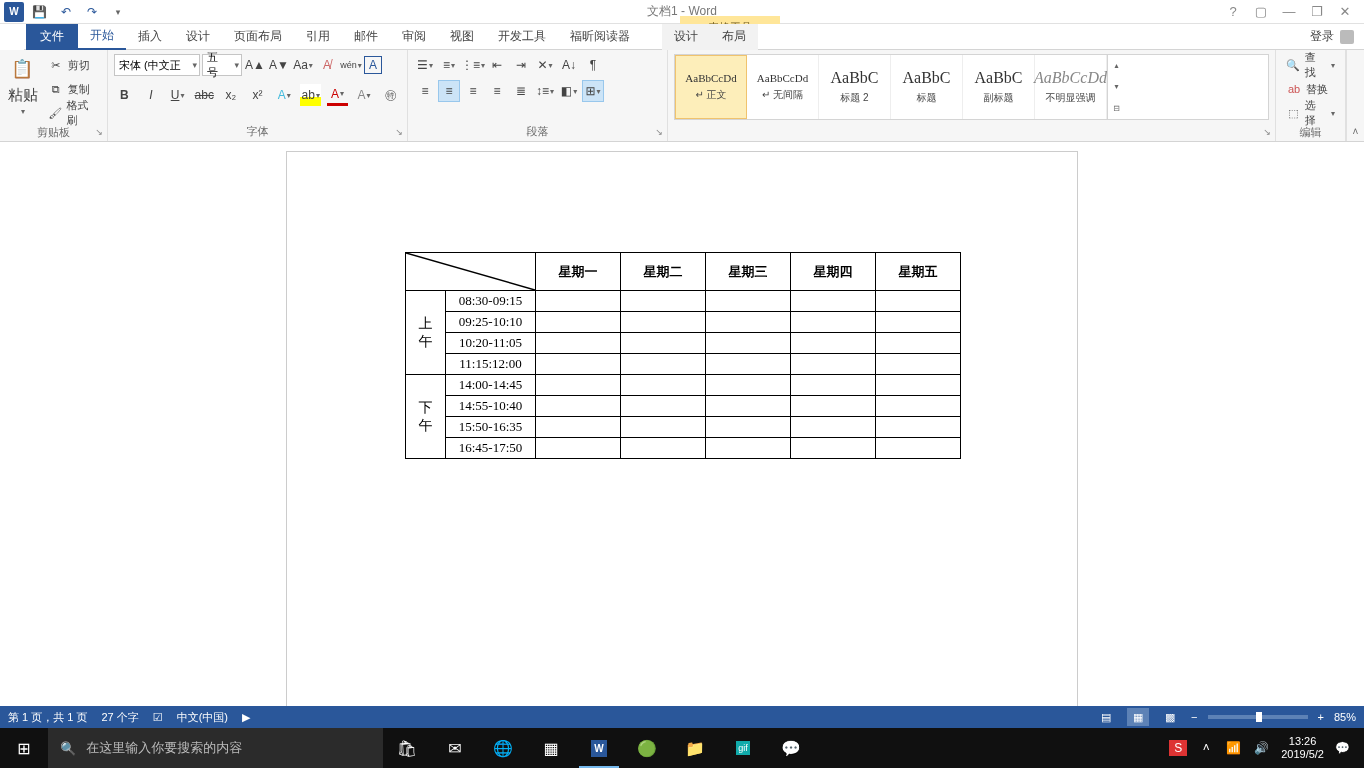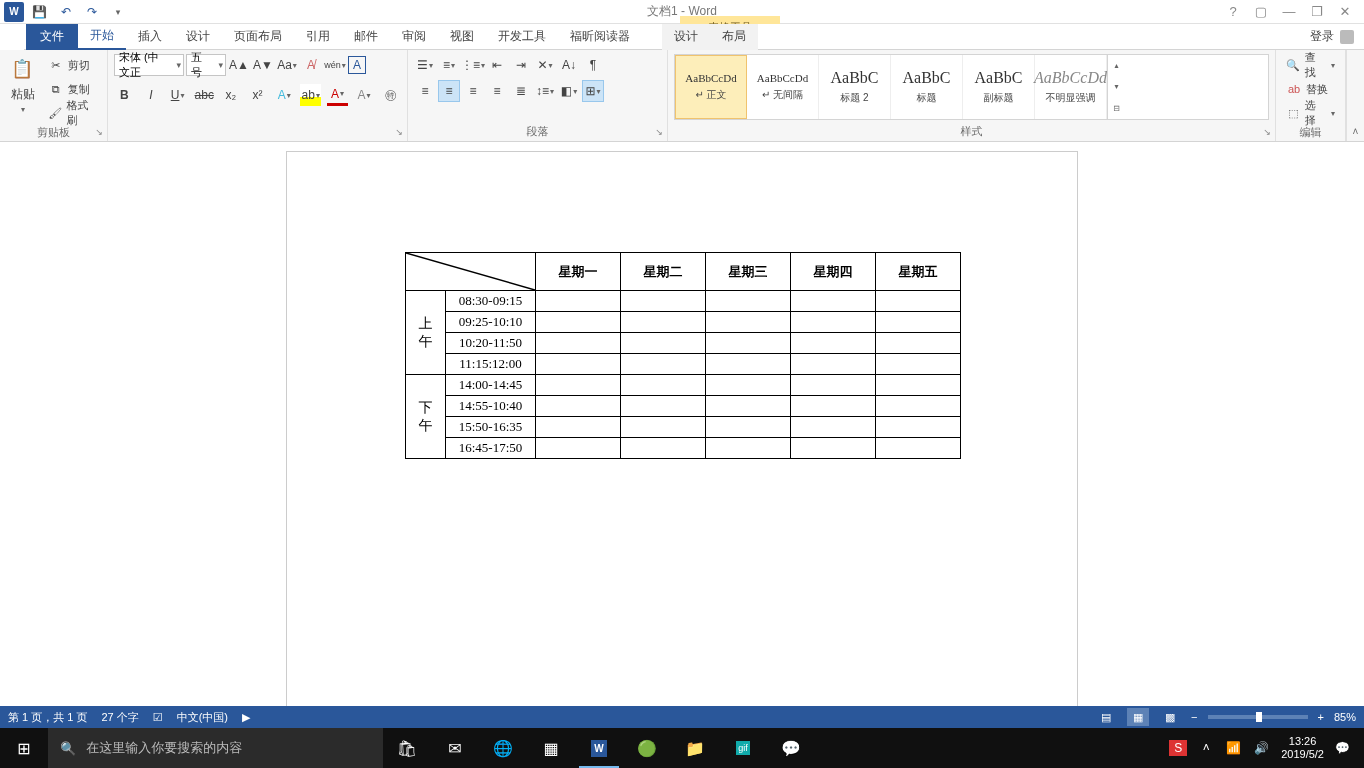--- a/index.html
+++ b/index.html
@@ -26,21 +26,21 @@
 
 
 .ribbon { height: 92px; background: #f6f6f6; border-bottom: 1px solid #d4d4d4; display: flex; }
 .group { border-right: 1px solid #e0e0e0; padding: 4px 6px 2px 6px; display: flex; flex-direction: column; justify-content: space-between; position: relative; }
 .group .content { display: flex; gap: 4px; }
 .group .label { text-align: center; font-size: 11px; color: #6a6a6a; height: 16px; line-height: 16px; }
 .group .launcher { position: absolute; right: 2px; bottom: 2px; width: 12px; height: 12px; color: #888; font-size: 9px; text-align: center; }
 
 .big-btn { display: flex; flex-direction: column; align-items: center; gap: 2px; width: 36px; }
 .big-btn .icon { width: 30px; height: 30px; display: flex; align-items: center; justify-content: center; font-size: 18px; }
-.big-btn .txt { font-size: 12px; color: #444; }
+.big-btn .txt { font-size: 15px; color: #444; }
 .small-btn { height: 22px; display: flex; align-items: center; gap: 4px; padding: 0 4px; font-size: 11px; color: #444; }
 .small-btn .icon { width: 16px; height: 16px; display: flex; align-items: center; justify-content: center; }
 
 .font-row1 { display: flex; gap: 2px; align-items: center; }
 .font-row2 { display: flex; gap: 6px; align-items: center; margin-top: 4px; }
 .combo { height: 22px; border: 1px solid #c5c5c5; background: #fff; display: flex; align-items: center; padding: 0 16px 0 4px; font-size: 11px; position: relative; }
 .combo::after { content: "▾"; position: absolute; right: 2px; font-size: 9px; color: #666; }
 .icon-btn { width: 22px; height: 22px; display: flex; align-items: center; justify-content: center; color: #444; font-size: 12px; }
 .icon-btn.dd::after { content: "▾"; font-size: 8px; color: #666; margin-left: 1px; }
 .icon-btn.sel { background: #cce4f7; border: 1px solid #98c7ec; }
@@ -161,21 +161,21 @@
           </div>
       </div>
     </div>
     <div class="label">剪贴板</div>
     <div class="launcher">↘</div>
   </div>
 
   <div class="group" style="width:300px">
     <div style="display:flex;flex-direction:column;gap:4px">
       <div class="font-row1">
-        <div class="combo" style="width:70px">宋体 (中文正</div>
+        <div class="combo" style="width:86px">宋体 (中文正</div>
         <div class="combo" style="width:40px">五号</div>
         <div class="icon-btn">A▲</div>
         <div class="icon-btn">A▼</div>
         <div class="icon-btn dd">Aa</div>
         <div class="icon-btn" style="color:#c66">A̸</div>
         <div class="icon-btn dd">
             <span style="font-size:9px">wén</span>
           </div>
         <div class="icon-btn" style="border:1px solid #2a579a;color:#2a579a;width:18px;height:18px">A</div>
       </div>
@@ -194,20 +194,21 @@
           </div>
         <div class="icon-btn">x₂</div>
         <div class="icon-btn">x²</div>
         <div class="icon-btn dd" style="color:#4bd">A</div>
         <div class="icon-btn dd" style="background:linear-gradient(#fff 60%,#ff0 60%)">ab</div>
         <div class="icon-btn dd" style="color:#c00;border-bottom:3px solid #c00">A</div>
         <div class="icon-btn dd" style="color:#888">A</div>
         <div class="icon-btn">㊕</div>
       </div>
     </div>
+    <div class="label">字体</div>
     <div class="launcher">↘</div>
   </div>
 
   <div class="group" style="width:260px">
     <div class="para-rows">
       <div class="para-row">
         <div class="icon-btn dd">☰</div>
         <div class="icon-btn dd">≡</div>
         <div class="icon-btn dd">⋮≡</div>
         <div class="icon-btn">⇤</div>
@@ -256,21 +257,20 @@
         <div class="style-item">
           <div class="prev" style="font-size:16px;font-style:italic;color:#888;">AaBbCcDd</div>
           <div class="name">不明显强调</div>
         </div>
         <div class="style-scroll">
           <div>▴</div>
           <div>▾</div>
           <div>⊟</div>
         </div>
       </div>
-    <div class="label">样式</div>
     <div class="launcher">↘</div>
   </div>
 
   <div class="group" style="width:70px">
     <div class="edit-col">
       <div class="small-btn">
           <span class="icon">🔍</span>
           <span>查找</span>
           <span style="font-size:8px;color:#666;margin-left:2px">▾</span>
         </div>
@@ -317,21 +317,21 @@
             </tr>
             <tr>
               <td class="slot">09:25-10:10</td>
               <td class="day"></td>
               <td class="day"></td>
               <td class="day"></td>
               <td class="day"></td>
               <td class="day"></td>
             </tr>
             <tr>
-              <td class="slot">10:20-11:50</td>
+              <td class="slot">10:20-11:05</td>
               <td class="day"></td>
               <td class="day"></td>
               <td class="day"></td>
               <td class="day"></td>
               <td class="day"></td>
             </tr>
             <tr>
               <td class="slot">11:15:12:00</td>
               <td class="day"></td>
               <td class="day"></td>

